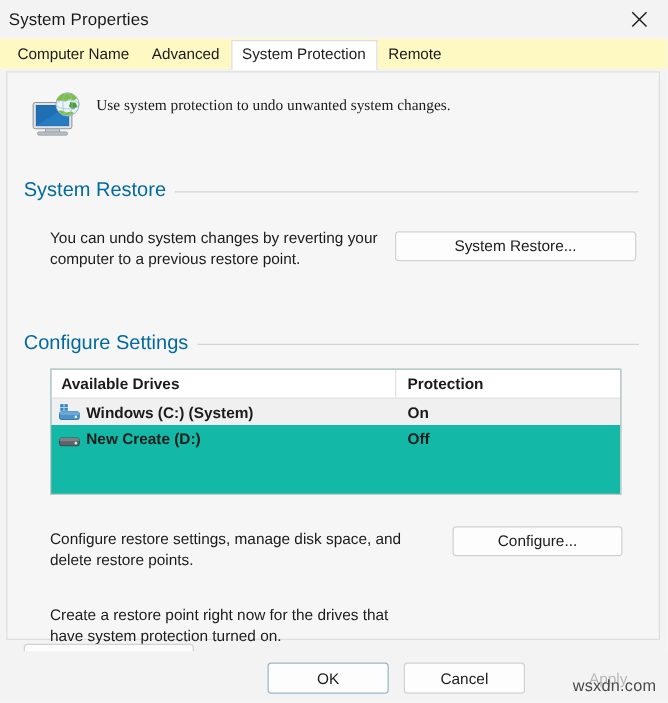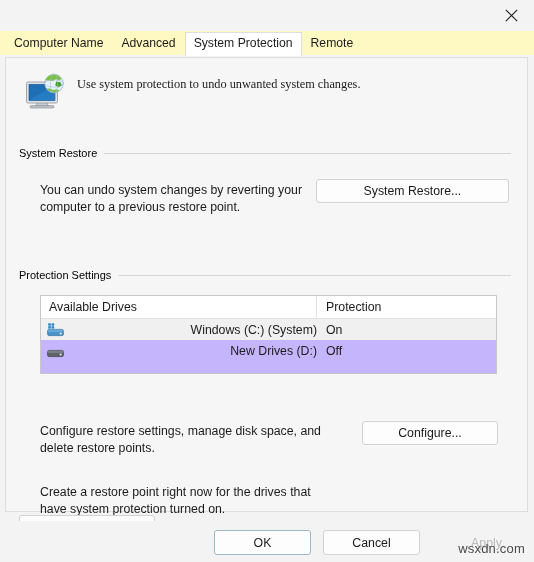--- a/index.html
+++ b/index.html
@@ -113,22 +113,22 @@
     position: absolute;
     left: 13px;
     width: 492px;
   }
   .group-header {
     display: flex;
     align-items: center;
     height: 14px;
   }
   .group-title {
-    font-size: 11px;
-    color: #000000;
+    font-size: 16px;
+    color: #0369a1;
     padding-right: 7px;
     white-space: nowrap;
     text-align: right;
   }
   .group-rule {
     flex: 1;
     height: 1px;
     background: #d4d4d4;
   }
 
@@ -161,25 +161,26 @@
     justify-content: center;
     white-space: nowrap;
   }
 
   
   .listbox {
     position: absolute;
     left: 21px;
     top: 27px;
     width: 457px;
-    height: 79px;
-    background: #c4b5fd;
+    height: 101px;
+    background: #14b8a6;
     border: 1px solid #c7c7c7;
     box-sizing: border-box;
     overflow: hidden;
+    font-weight: bold;
   }
   .list-head {
     display: flex;
     height: 22px;
     border-bottom: 1px solid #e2e2e2;
     align-items: center;
     background: #ffffff;
   }
   .col-a { width: 276px; box-sizing: border-box; padding-left: 8px; border-right: 1px solid #e2e2e2; height: 22px; display: flex; align-items: center; }
   .col-b { flex: 1; box-sizing: border-box; padding-left: 9px; height: 22px; display: flex; align-items: center; }
@@ -192,21 +193,20 @@
     cursor: default;
   }
   .list-row.selected { background: #f0f0f0; }
   .cell-a {
     width: 276px;
     box-sizing: border-box;
     padding-left: 6px;
     display: flex;
     align-items: center;
     height: 21px;
-    justify-content: space-between;
   }
   .cell-b {
     flex: 1;
     box-sizing: border-box;
     padding-left: 9px;
     font-size: 12.3px;
     color: #1b1b1b;
     height: 21px;
     display: flex;
     align-items: center;
@@ -257,20 +257,21 @@
     color: #4a4a4a;
     letter-spacing: 0.2px;
     z-index: 20;
     font-family: "Liberation Sans", sans-serif;
   }
 </style>
 </head>
 <body>
 
 <div class="titlebar">
+  <span class="title-text">System Properties</span>
   <div class="close-btn">
     <svg width="13" height="13" viewBox="0 0 13 13" aria-hidden="true">
       <line x1="0.8" y1="0.8" x2="12.2" y2="12.2" stroke="#1b1b1b" stroke-width="1.1"></line>
       <line x1="12.2" y1="0.8" x2="0.8" y2="12.2" stroke="#1b1b1b" stroke-width="1.1"></line>
     </svg>
   </div>
 </div>
 
 <div class="tabstrip">
   <div class="tab">Computer Name</div>
@@ -303,29 +304,29 @@
       </svg>
     </div>
     <div class="blurb-text">Use system protection to undo unwanted system changes.</div>
   </div>
 
   <div class="group" style="top:88px;">
     <div class="group-header">
       <span class="group-title">System Restore</span>
       <span class="group-rule"></span>
     </div>
-    <div class="row" style="margin-top:22px;">
+    <div class="row" style="margin-top:22px;align-items:center;">
       <div class="row-text" style="width:290px;">You can undo system changes by reverting your computer to a previous restore point.</div>
       <div class="btn" style="width:203px;height:24px;margin-top:-3px;margin-right:2px;">System Restore...</div>
     </div>
   </div>
 
   <div class="group" style="top:210px;height:230px;">
     <div class="group-header">
-      <span class="group-title">Protection Settings</span>
+      <span class="group-title">Configure Settings</span>
       <span class="group-rule"></span>
     </div>
 
     <div class="listbox">
       <div class="list-head">
         <div class="col-a">Available Drives</div>
         <div class="col-b">Protection</div>
       </div>
 
       <div class="list-row selected">
@@ -348,21 +349,21 @@
 
       <div class="list-row">
         <div class="cell-a">
           <span class="drive-icon">
             <svg width="17" height="14" viewBox="0 0 17 14" aria-hidden="true">
               <rect x="0.6" y="6.4" width="15.8" height="6.2" rx="1.5" fill="#5f6368" stroke="#3d4043" stroke-width="0.7"></rect>
               <rect x="0.6" y="6.4" width="15.8" height="2.6" rx="1.2" fill="#7b8086"></rect>
               <circle cx="13.7" cy="10.5" r="1.05" fill="#e3e5e7"></circle>
             </svg>
           </span>
-          <span class="drive-label">New Drives (D:)</span>
+          <span class="drive-label">New Create (D:)</span>
         </div>
         <div class="cell-b">Off</div>
       </div>
     </div>
 
     <div class="row" style="margin-top:141px;">
       <div class="row-text" style="width:300px;">Configure restore settings, manage disk space, and delete restore points.</div>
       <div class="btn" style="width:136px;height:24px;margin-top:-2px;margin-right:13px;">Configure...</div>
     </div>
 

